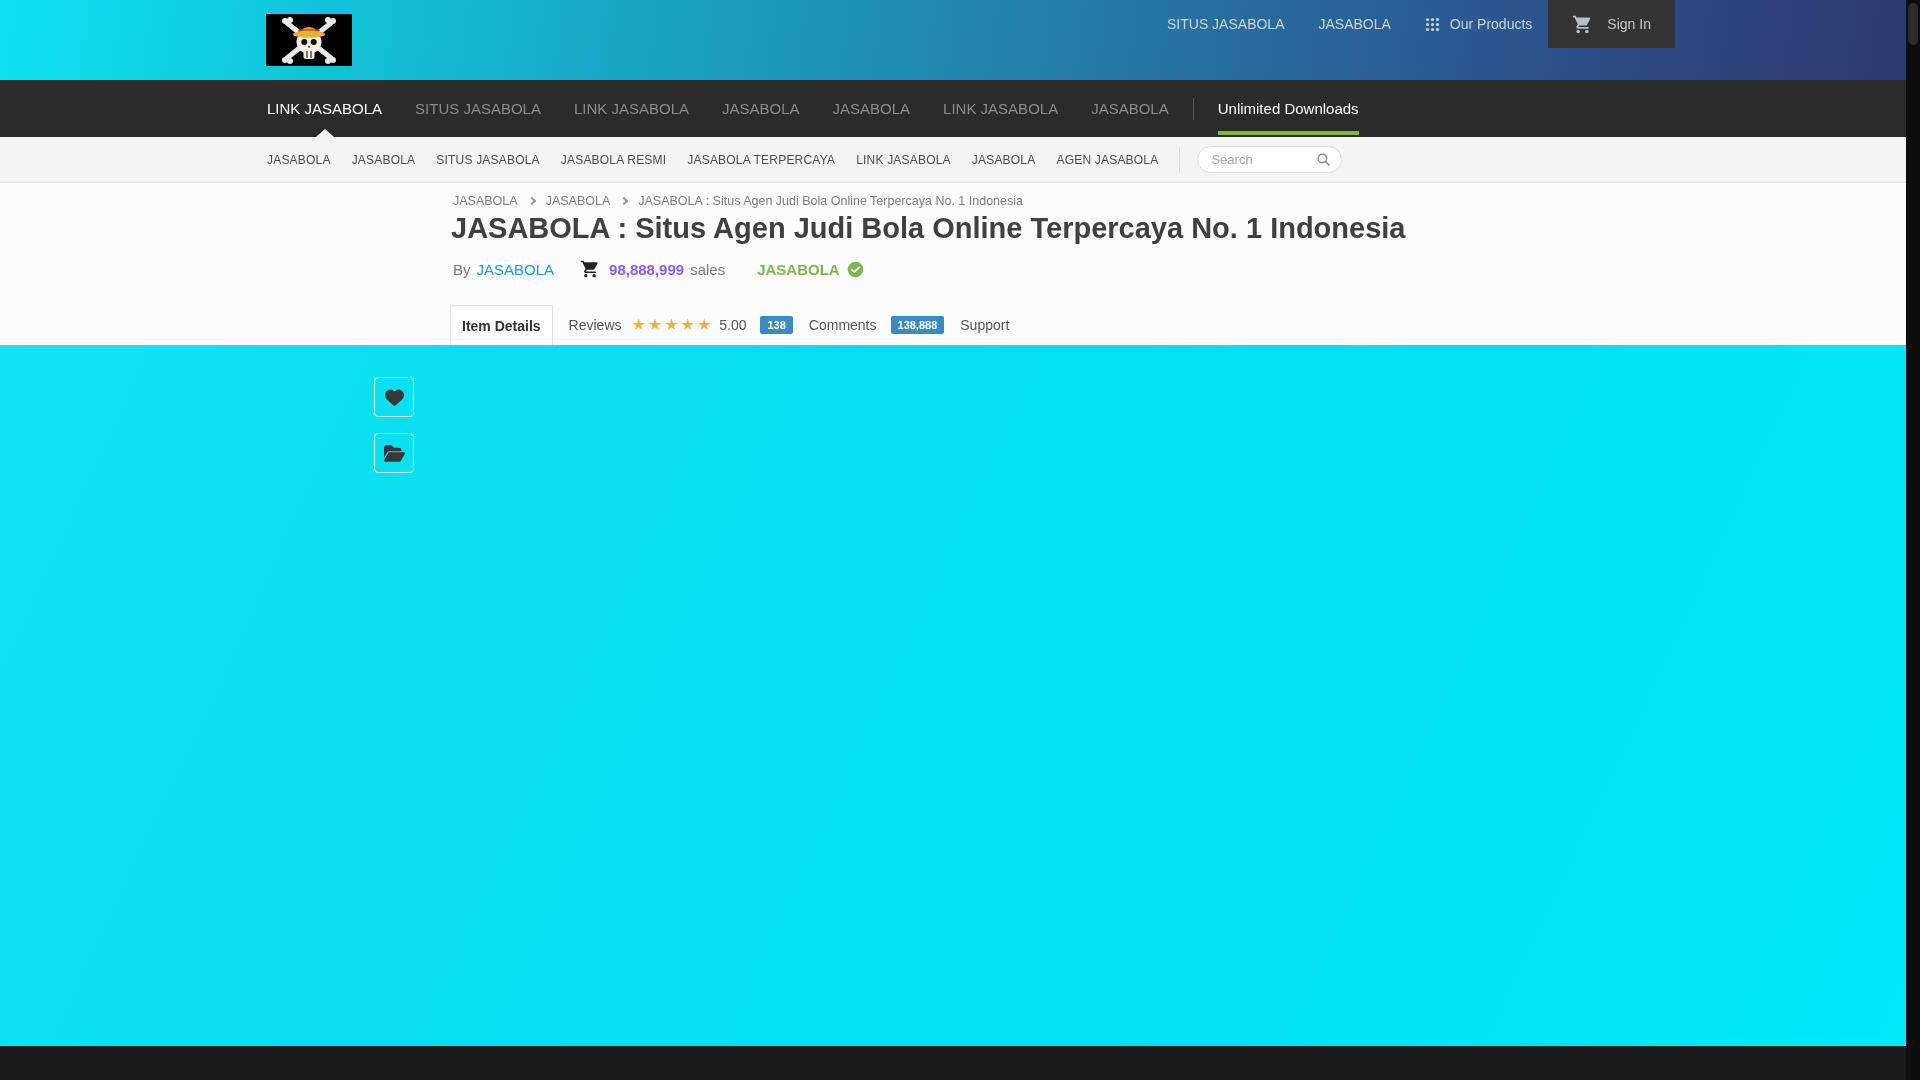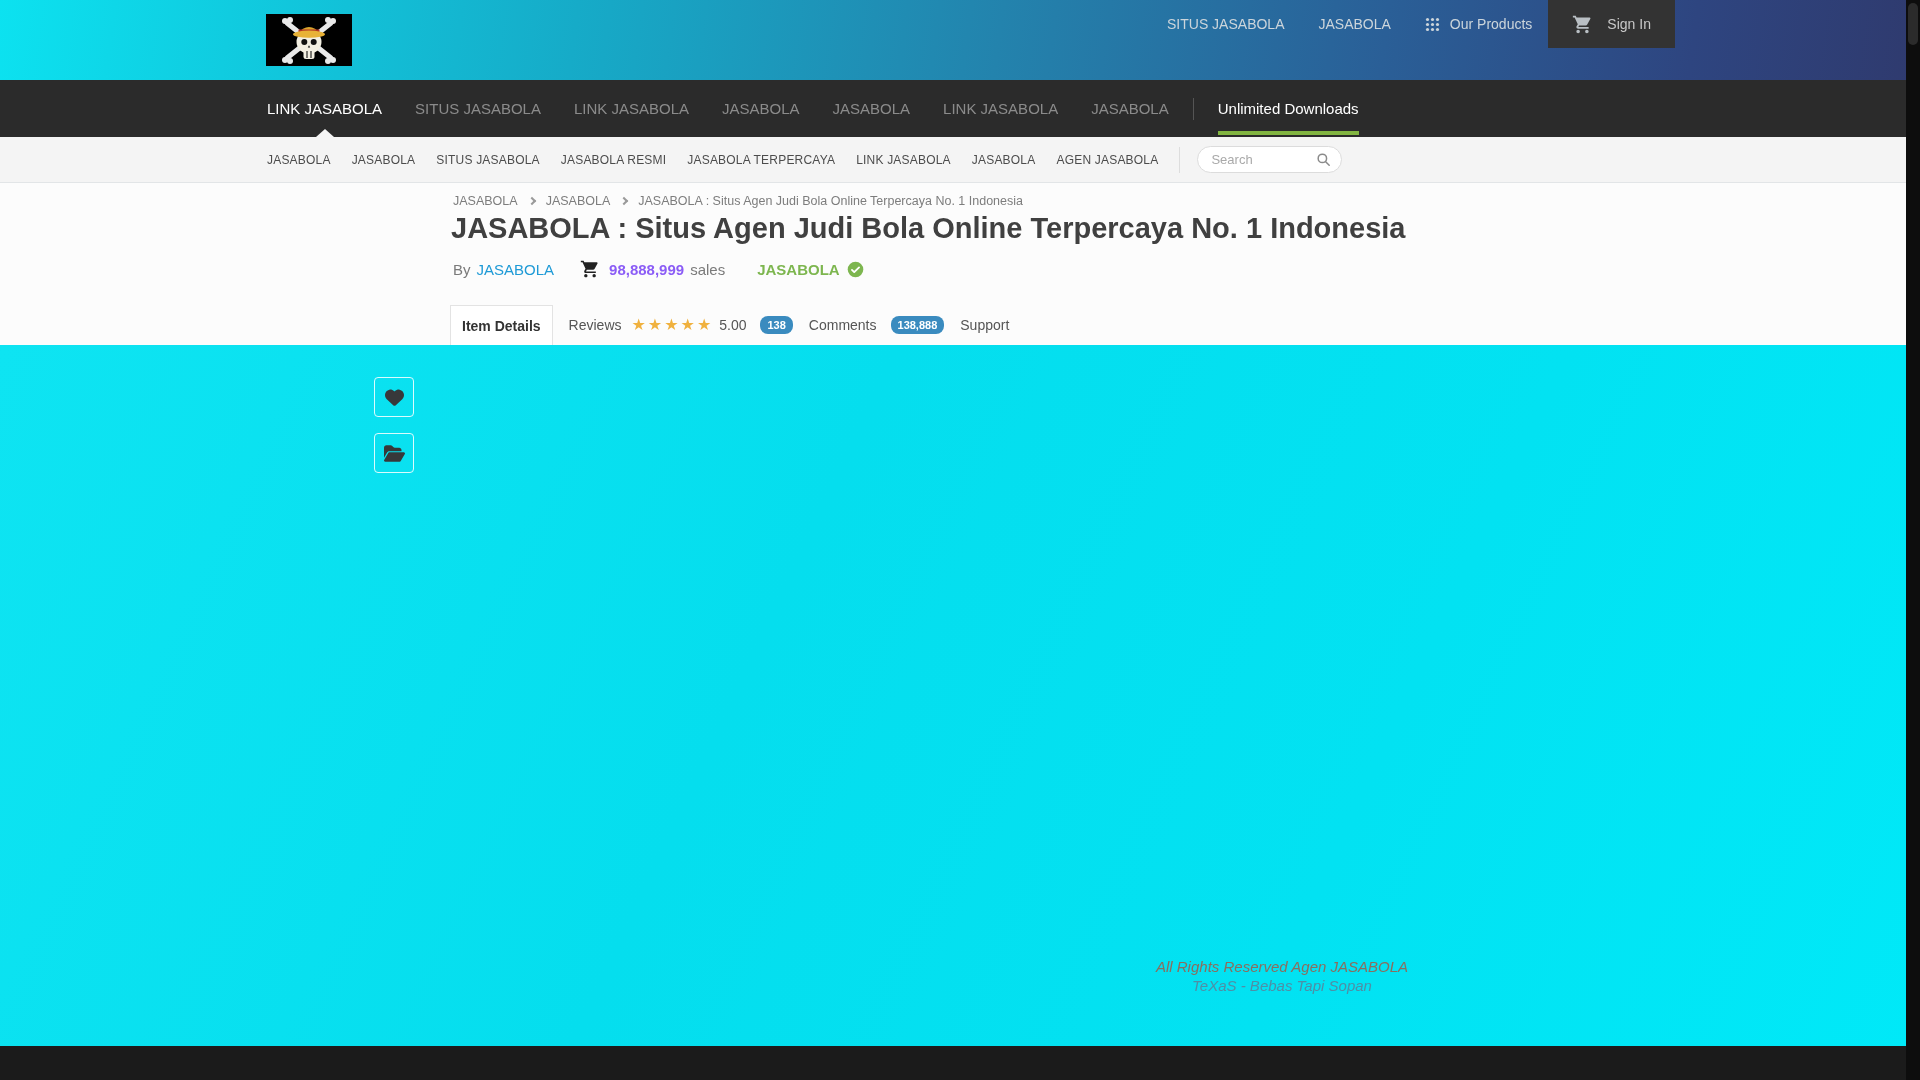--- a/index.html
+++ b/index.html
@@ -57,21 +57,21 @@
   .verified-author { margin-left:32px; font-weight:bold; color:#7db64f; cursor:pointer; }
   .verified-badge { margin-left:7px; display:flex; align-items:center; }
 
   
   .tabs { position:absolute; left:450px; top:122px; height:40px; display:flex; align-items:center;justify-content:flex-end; }
   .tab-active { height:40px; background:#ffffff; border:1px solid #e3e3e3; border-bottom:none;
     padding:0 11px; display:flex; align-items:center; font-weight:bold; font-size:14px; color:#333; cursor:pointer; }
   .tab-group { display:flex; align-items:center; margin-left:16px; color:#555; font-size:14px; cursor:pointer; }
   .stars { color:#f0b13e; font-size:16px; letter-spacing:2px; margin:0 6px 0 10px; line-height:1; }
   .badge { background:#3a8bbf; color:#fff; font-size:11px; font-weight:bold; padding:3px 7px;
-    border-radius:8px; margin-left:14px; line-height:1.1; }
+    border-radius:2px; margin-left:14px; line-height:1.1; }
 
   
   .preview { position:absolute; top:345px; left:0; width:1920px; height:701px;
     background:linear-gradient(115deg,#0ee4f2 0%,#05deee 40%,#02e2f2 70%,#00e9f8 100%); }
   .action-btn { position:absolute; left:374px; width:40px; height:40px; border:1px solid rgba(255,255,255,.85);
     border-radius:4px; display:flex; align-items:center; justify-content:center; cursor:pointer; color:#37383a; }
   .btn-heart { top:32px; }
   .btn-folder { top:88px; }
   .rights { position:absolute; left:1032px; top:612px; width:500px; text-align:center;
     font-style:italic; font-size:15px; line-height:19px; }
@@ -233,23 +233,19 @@
   <div class="action-btn btn-heart">
     <svg width="19" height="19" viewBox="0 0 512 512" fill="#37383a">
       <path d="M47.6 300.4L228.3 469.1c7.5 7 17.4 10.9 27.7 10.9s20.2-3.9 27.7-10.9L464.4 300.4c30.4-28.3 47.6-68 47.6-109.5v-5.8c0-69.9-50.5-129.5-119.4-141C347 36.5 300.6 51.4 268 84L256 96 244 84c-32.6-32.6-79-47.5-124.6-39.9C50.5 55.6 0 115.2 0 185.1v5.8c0 41.5 17.2 81.2 47.6 109.5z"></path>
     </svg>
   </div>
   <div class="action-btn btn-folder">
     <svg width="21" height="19" viewBox="0 0 576 512" fill="#37383a">
       <path d="M88.7 223.8L0 375.8V96C0 60.7 28.7 32 64 32h117.5c17 0 33.3 6.7 45.3 18.7l26.5 26.5c12 12 28.3 18.7 45.3 18.7H416c35.3 0 64 28.7 64 64v32H144c-22.8 0-43.8 12.1-55.3 31.9zm27.6 16.1C122.1 230 132.6 224 144 224h400c11.5 0 22 6.1 27.7 16.1s5.7 22.2-.1 32.1l-112 192c-5.7 9.8-16.3 15.8-27.6 15.8H32c-11.5 0-22-6.1-27.7-16.1s-5.7-22.2.1-32.1l112-192z"></path>
     </svg>
   </div>
-  <div class="rights">
-    <div class="rights-line1">All Rights Reserved Agen JASABOLA</div>
-    <div class="rights-line2">TeXaS - Bebas Tapi Sopan</div>
-  </div>
 </section>
 
 <footer class="footer"></footer>
 
 <div class="scrollbar">
   <div class="scroll-thumb"></div>
 </div>
 
 </body></html>

